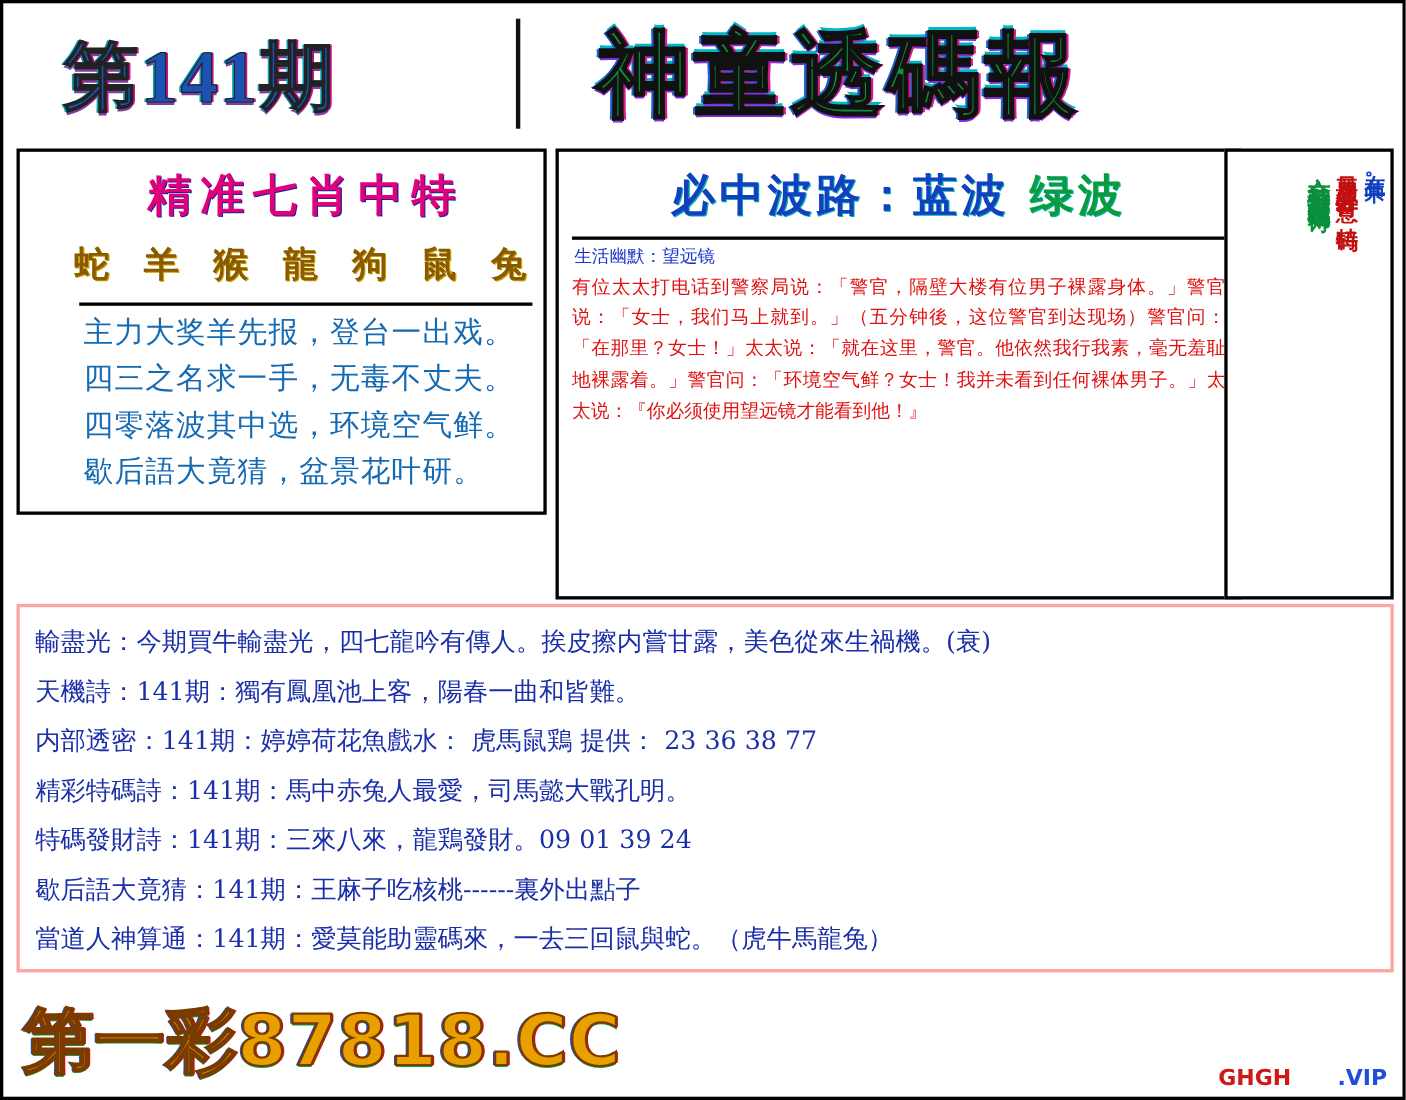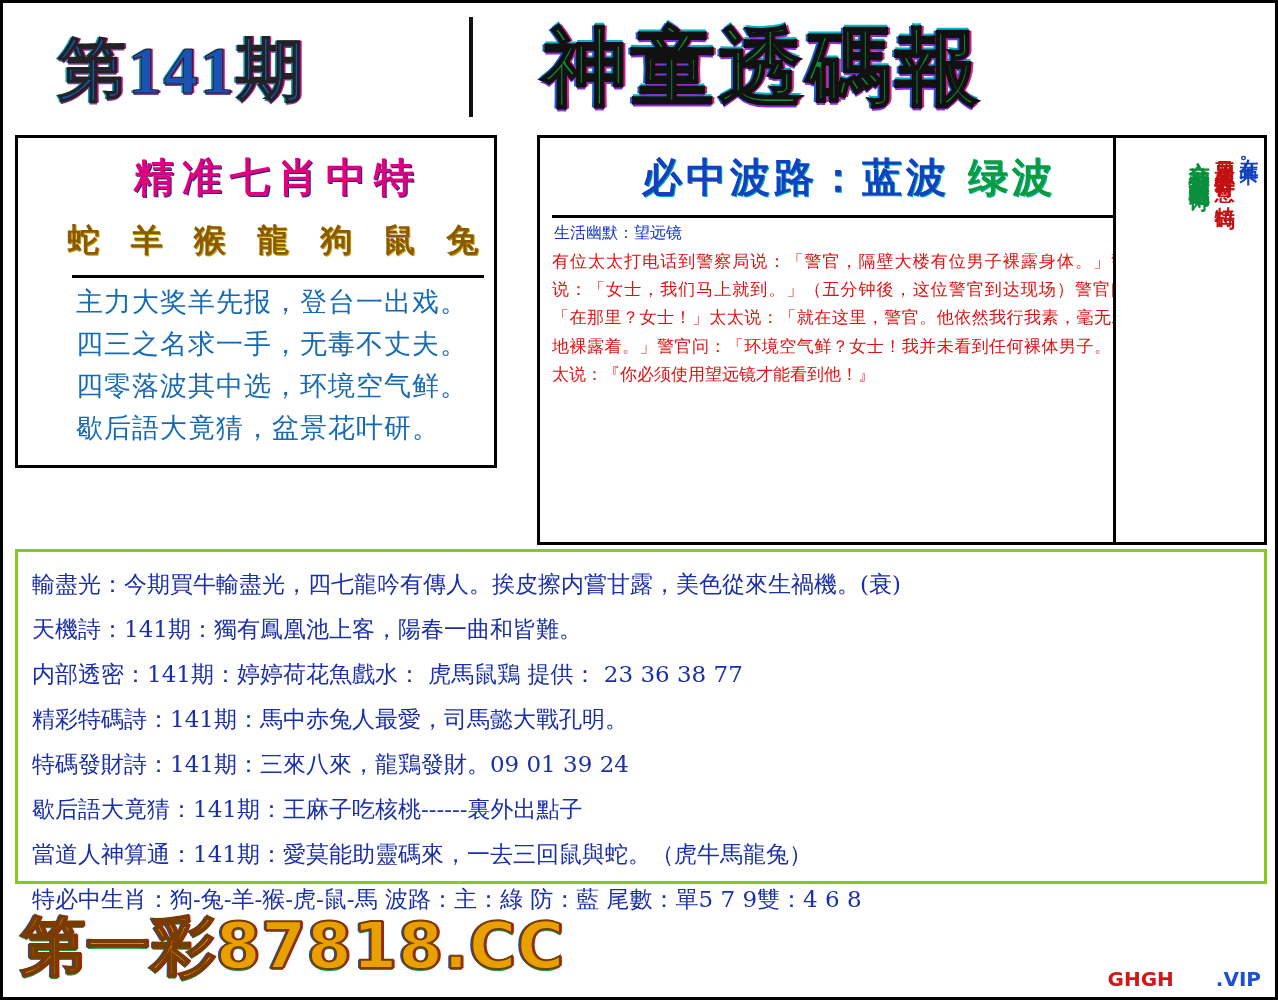--- a/index.html
+++ b/index.html
@@ -75,21 +75,21 @@
     width: 1252px;
     height: 410px;
   }
   .box {
     position: absolute;
     border: 3px solid #000;
     box-sizing: border-box;
     background: #fff;
   }
   .box-left   { left: 0;    top: 0; width: 482px; height: 333px; padding-left: 44px; }
-  .box-mid    { left: 490px;top: 0; width: 624px; height: 410px; margin-left: 32px; }
+  .box-mid    { left: 490px;top: 0; width: 624px; height: 410px; }
   .box-right  { left: 1098px;top: 0; width: 154px; height: 410px; }
 
   
   .left-heading {
     text-align: center;
     font-size: 40px;
     font-weight: bold;
     font-family: "DejaVu Serif", "Liberation Serif", serif;
     letter-spacing: 8px;
     margin-top: 12px;
@@ -176,21 +176,21 @@
   .vcol-3 { font-size: 20px; color: #c21010; }
   .vcol-4 { font-size: 19px; color: #1040c0; }
 
   
   .bottom-box {
     position: absolute;
     left: 12px;
     top: 546px;
     width: 1252px;
     height: 335px;
-    border: 3px solid #84cc16;
+    border: 3px solid #fca5a5;
     box-sizing: border-box;
     background: #fff;
     padding: 10px 10px 0 14px;
   }
   .b-line {
     font-size: 23px;
     font-family: "DejaVu Serif", "Liberation Serif", serif;
     color: #1b2fa8;
     line-height: 1.0;
     padding: 11px 0 11px 0;
@@ -277,21 +277,20 @@
   </div>
 
   <div class="bottom-box">
     <div class="b-line">輸盡光：今期買牛輸盡光，四七龍吟有傳人。挨皮擦内嘗甘露，美色從來生禍機。(衰)</div>
     <div class="b-line">天機詩：141期：獨有鳳凰池上客，陽春一曲和皆難。</div>
     <div class="b-line">内部透密：141期：婷婷荷花魚戲水： 虎馬鼠鶏 提供： 23 36 38 77</div>
     <div class="b-line">精彩特碼詩：141期：馬中赤兔人最愛，司馬懿大戰孔明。</div>
     <div class="b-line">特碼發財詩：141期：三來八來，龍鶏發財。09 01 39 24</div>
     <div class="b-line">歇后語大竟猜：141期：王麻子吃核桃------裏外出點子</div>
     <div class="b-line">當道人神算通：141期：愛莫能助靈碼來，一去三回鼠與蛇。（虎牛馬龍兔）</div>
-    <div class="b-line">特必中生肖：狗-兔-羊-猴-虎-鼠-馬   波路：主：綠  防：藍   尾數：單5 7 9雙：4 6 8</div>
   </div>
 
   <div class="wm-main">第一彩87818.CC</div>
   <div class="wm-corner">
     <span>GHGH</span><span class="vip">.VIP</span>
   </div>
 
 </div>
 
 </body></html>

